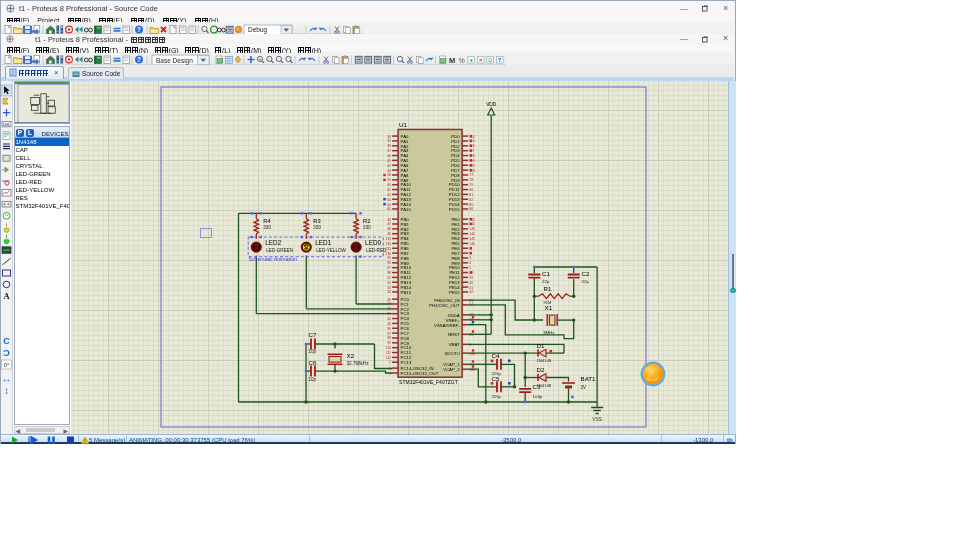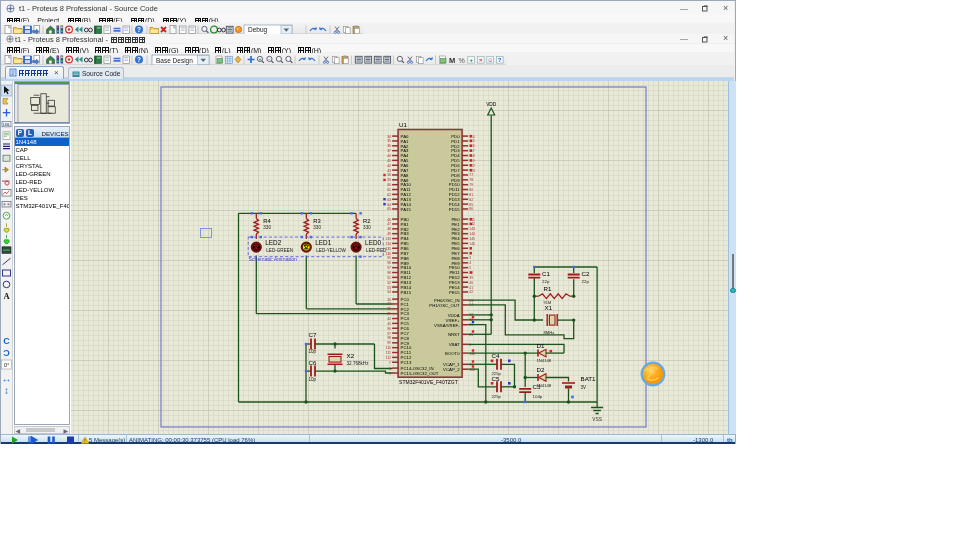--- a/index.html
+++ b/index.html
@@ -164,21 +164,21 @@
       </g>
       <rect x="362" y="0" width="371" height="12" fill="#f1f1f1"></rect>
     </svg></div>
 
 <div class="abs tbar" style="top:34px;height:9px">
  <svg class="abs" style="left:5px;top:1px" width="8" height="8" viewBox="0 0 9 9">
       <circle cx="4.5" cy="4.5" r="3.6" fill="#e8f0f8" stroke="#88a"></circle>
       <circle cx="4.5" cy="4.5" r="1.6" fill="#f5a623"></circle>
       <path d="M1 4.5h7M4.5 1v7" stroke="#4a6a9a" stroke-width=".7"></path>
     </svg>
- <span class="abs" style="left:14px;top:1px">t1 - Proteus 8 Professional - <i class="cj"></i><i class="cj"></i><i class="cj"></i><i class="cj"></i><i class="cj"></i></span>
+ <span class="abs" style="left:34px;top:1px">t1 - Proteus 8 Professional - <i class="cj"></i><i class="cj"></i><i class="cj"></i><i class="cj"></i><i class="cj"></i></span>
  <span class="tbtn" style="left:679px;top:0">—</span>
  <svg class="abs" style="left:700px;top:1.5px" width="7" height="7">
       <rect x="1.5" y="1.5" width="4.5" height="4.5" fill="none" stroke="#555"></rect>
       <rect x="2.8" y=".4" width="3.8" height="1.2" fill="#555"></rect>
     </svg>
  <span class="tbtn" style="left:722px;font-size:9px;top:-1px">×</span>
 </div>
 <div class="abs menu" style="top:43.5px;height:8px;line-height:8px"><span class="mi" style="margin-right:6px"><i class="cj"></i><i class="cj"></i>(F)</span><span class="mi" style="margin-right:6px"><i class="cj"></i><i class="cj"></i>(E)</span><span class="mi" style="margin-right:6px"><i class="cj"></i><i class="cj"></i>(V)</span><span class="mi" style="margin-right:6px"><i class="cj"></i><i class="cj"></i>(T)</span><span class="mi" style="margin-right:6px"><i class="cj"></i><i class="cj"></i>(N)</span><span class="mi" style="margin-right:6px"><i class="cj"></i><i class="cj"></i>(G)</span><span class="mi" style="margin-right:6px"><i class="cj"></i><i class="cj"></i>(D)</span><span class="mi" style="margin-right:6px"><i class="cj"></i>(L)</span><span class="mi" style="margin-right:6px"><i class="cj"></i><i class="cj"></i>(M)</span><span class="mi" style="margin-right:6px"><i class="cj"></i><i class="cj"></i>(Y)</span><span class="mi" style="margin-right:6px"><i class="cj"></i><i class="cj"></i>(H)</span></div>
 <div class="abs tb" style="top:52.5px;height:12.5px"><svg width="733" height="12.5">
       <g transform="translate(3,1.5)">

